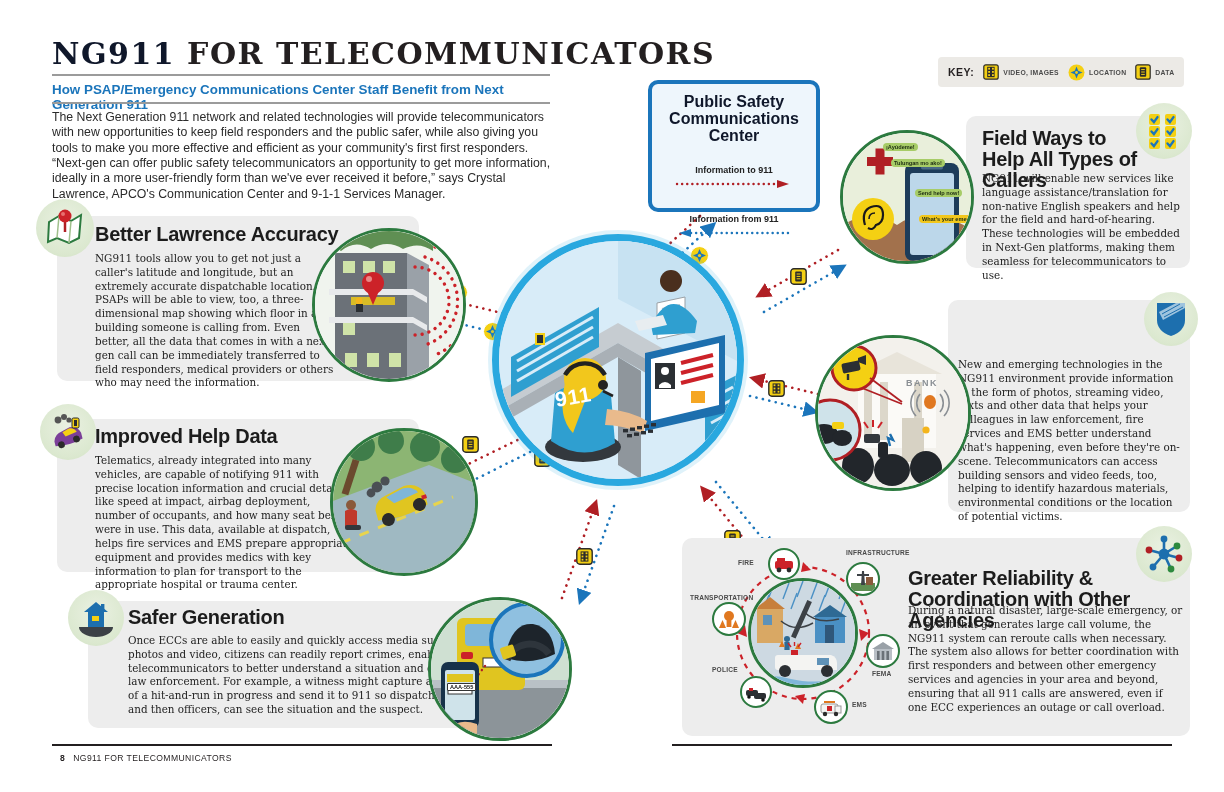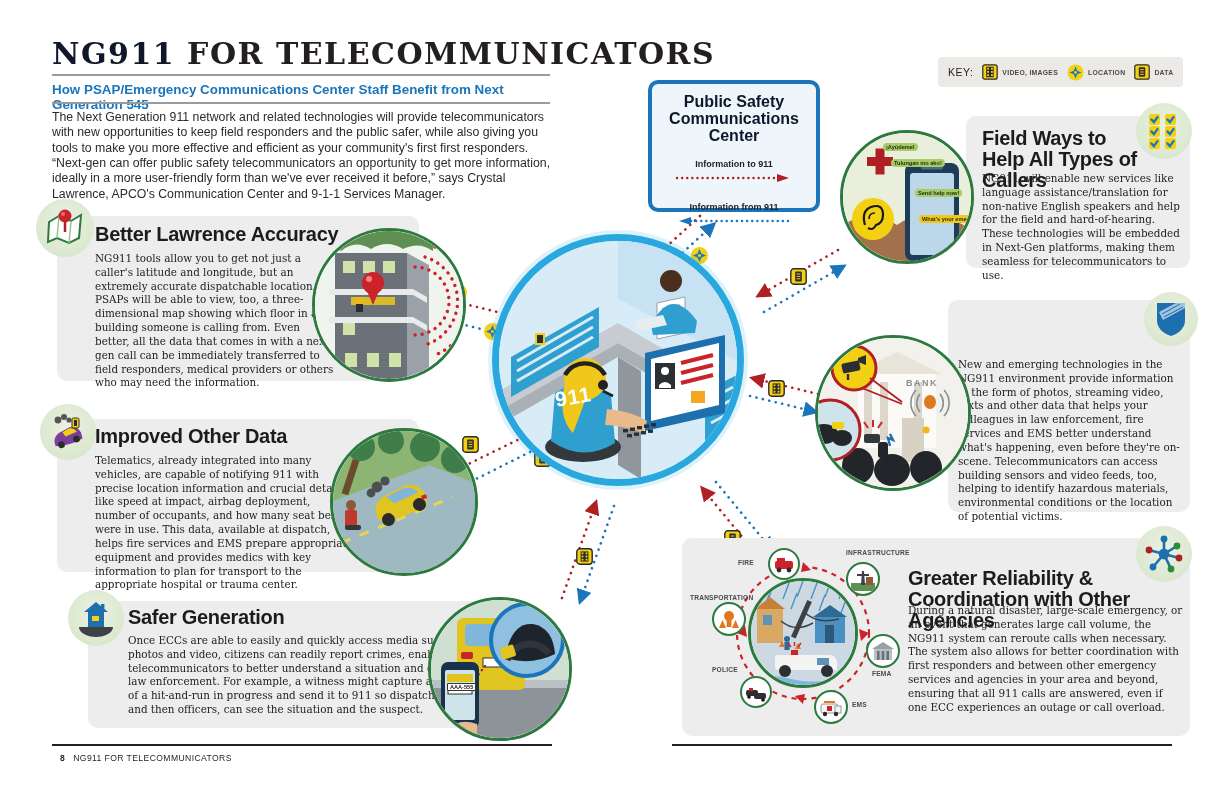--- a/index.html
+++ b/index.html
@@ -6,27 +6,27 @@
   .page{position:relative;width:1224px;height:792px;background:#ffffff;font-family:"Liberation Sans",sans-serif;overflow:hidden;}
   .abs{position:absolute;}
   
   .title{font-family:"DejaVu Serif",serif;font-weight:bold;font-size:30px;letter-spacing:1.5px;color:#231f20;white-space:nowrap;}
   .title .accent{color:#0f172a;}
   .rule{background:#9b9b9b;height:2px;}
   .subtitle{color:#1b75bb;font-size:13.4px;font-weight:bold;}
   .intro{color:#2b2b2b;font-size:12.3px;line-height:1.25;width:505px;}
   
   .keybar{background:#eceae6;border-radius:4px;display:flex;align-items:center;gap:9px;padding:0 10px;height:30px;}
-  .keybar .klabel{font-size:10.5px;font-weight:normal;color:#231f20;letter-spacing:.5px;}
+  .keybar .klabel{font-size:10.5px;font-weight:bold;color:#231f20;letter-spacing:.5px;}
   .keybar .kitem{display:flex;align-items:center;gap:4px;}
   .keybar .ktext{font-size:6.8px;font-weight:bold;color:#4a4a4a;letter-spacing:.3px;}
   
   .pscc{width:172px;height:132px;border:4px solid #1b75bb;border-radius:10px;background:#eef6fc;box-sizing:border-box;text-align:center;padding-top:10px;}
   .pscc .ptitle{font-size:16px;line-height:1.05;font-weight:bold;color:#0f172a;width:150px;margin:0 auto;}
-  .pscc .plabel{font-size:9px;font-weight:bold;color:#222;margin-top:15px;}
+  .pscc .plabel{font-size:9px;font-weight:bold;color:#222;margin-top:21px;}
   
   .gbox{background:#ededed;border-radius:10px;}
   .h2{font-size:20px;font-weight:bold;color:#1c1c1c;letter-spacing:-0.3px;line-height:1.05;}
   .bodytext{font-family:"DejaVu Serif",serif;font-size:10.4px;line-height:1.33;color:#222;}
   .icirc{border-radius:50%;background:radial-gradient(circle at 50% 40%, #eaf1e2 0%, #dbe8cf 70%, #cfdfc0 100%);display:flex;align-items:center;justify-content:center;}
   .illc{border-radius:50%;border:3px solid #2c7a3f;background:#fff;overflow:hidden;box-sizing:border-box;}
   .centerc{border-radius:50%;border:7px solid #29a8df;background:#d8ecf8;overflow:hidden;box-sizing:border-box;box-shadow:0 0 0 4px rgba(41,168,223,.15);}
   .nine11{font-weight:bold;color:#fff;font-size:21px;transform:rotate(-10deg);letter-spacing:1px;}
   
   .aglabel{font-size:6.6px;font-weight:bold;color:#4a4a4a;letter-spacing:.2px;white-space:nowrap;}
@@ -170,21 +170,21 @@
         <circle cx="9.5" cy="9.5" r="9" fill="#f4d013" stroke="#fff"></circle>
         <path d="M9.5 3 L11.4 7.6 16 9.5 11.4 11.4 9.5 16 7.6 11.4 3 9.5 7.6 7.6 Z" fill="#1b75bb"></path>
         <circle cx="9.5" cy="9.5" r="1.6" fill="#f4d013"></circle>
       </svg>
   </div>
 
   <div class="abs title" style="left:52px;top:36px;z-index:3;">
     <span class="accent">NG911</span><span> FOR TELECOMMUNICATORS</span>
   </div>
   <div class="abs rule" style="left:52px;top:74px;width:498px;z-index:3;"></div>
-  <div class="abs subtitle" style="left:52px;top:82px;width:505px;z-index:3;">How PSAP/Emergency Communications Center Staff Benefit from Next Generation 545</div>
+  <div class="abs subtitle" style="left:52px;top:82px;width:505px;z-index:3;">How PSAP/Emergency Communications Center Staff Benefit from Next Generation 911</div>
   <div class="abs rule" style="left:52px;top:102px;width:498px;z-index:3;"></div>
   <div class="abs intro" style="left:52px;top:110px;z-index:3;">The Next Generation 911 network and related technologies will provide telecommunicators with new opportunities to keep field responders and the public safer, while also giving you tools to make you more effective and efficient as your community's first first responders. “Next-gen can offer public safety telecommunicators an opportunity to get more information, ideally in a more user-friendly form than we've ever received it before,” says Crystal Lawrence, APCO's Communication Center and 9-1-1 Services Manager.</div>
 
   <div class="abs keybar" style="left:938px;top:57px;z-index:3;">
     <span class="klabel">KEY:</span>
     <span class="kitem">
       <svg width="16" height="16">
           <rect x="0.8" y="0.8" width="14.4" height="14.4" rx="2" fill="#f4d013" stroke="#2b2b2b" stroke-width="1.2"></rect>
           <rect x="4.2" y="2.8" width="7.4" height="10.4" fill="#2b2b2b"></rect>
           <g fill="#f4d013">
@@ -289,21 +289,21 @@
         </g>
         <g fill="#555">
           <circle cx="10" cy="8" r="3.4"></circle>
           <circle cx="16" cy="5" r="3"></circle>
           <circle cx="21" cy="8" r="2.6"></circle>
         </g>
         <rect x="24" y="6" width="7" height="10" rx="1.5" fill="#f4d013" stroke="#2b2b2b"></rect>
         <rect x="26" y="8" width="3" height="6" fill="#2b2b2b"></rect>
       </svg>
   </div>
-  <div class="abs h2" style="left:95px;top:426px;z-index:3;">Improved Other Data</div>
+  <div class="abs h2" style="left:95px;top:426px;z-index:3;">Improved Help Data</div>
   <div class="abs bodytext" style="left:95px;top:454px;width:258px;z-index:3;">Telematics, already integrated into many vehicles, are capable of notifying 911 with precise location information and crucial details like speed at impact, airbag deployment, number of occupants, and how many seat belts were in use. This data, available at dispatch, helps fire services and EMS prepare appropriate equipment and provides medics with key information to plan for transport to the appropriate hospital or trauma center.</div>
   <div class="abs illc" style="left:330px;top:428px;width:148px;height:148px;z-index:3;">
     <svg width="142" height="142" viewBox="0 0 142 142">
       <rect width="142" height="142" fill="#8cb573"></rect>
       <g fill="#3f7d4a">
           <circle cx="28" cy="16" r="14"></circle>
           <circle cx="58" cy="10" r="13"></circle>
           <circle cx="92" cy="16" r="15"></circle>
           <circle cx="122" cy="28" r="14"></circle>
           <circle cx="118" cy="58" r="13"></circle>

